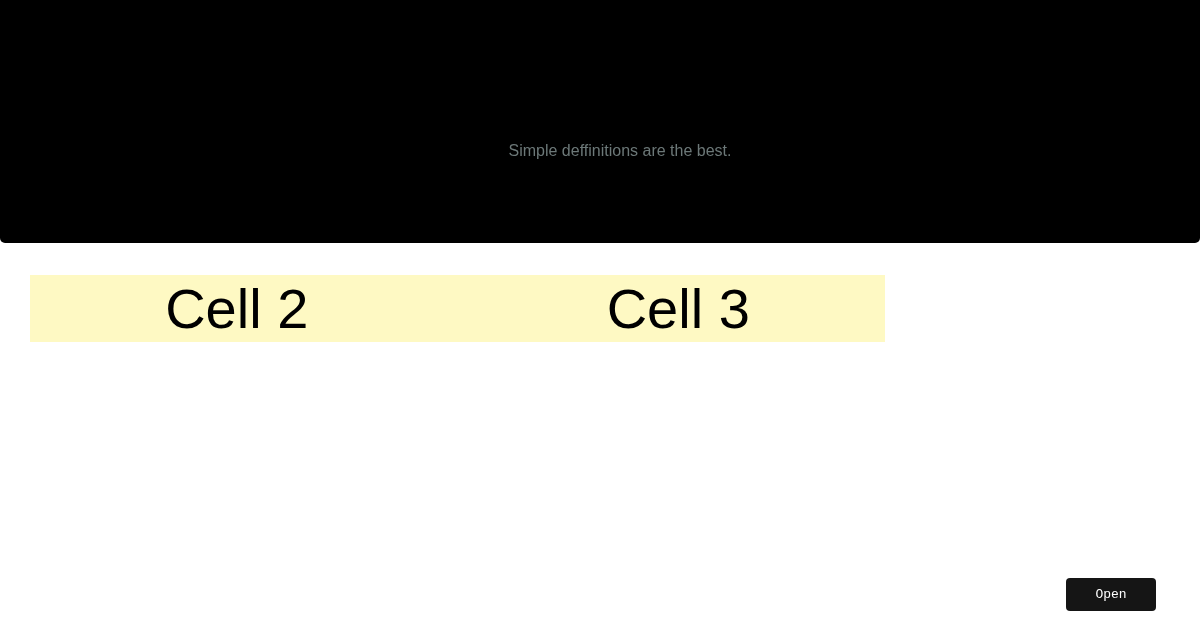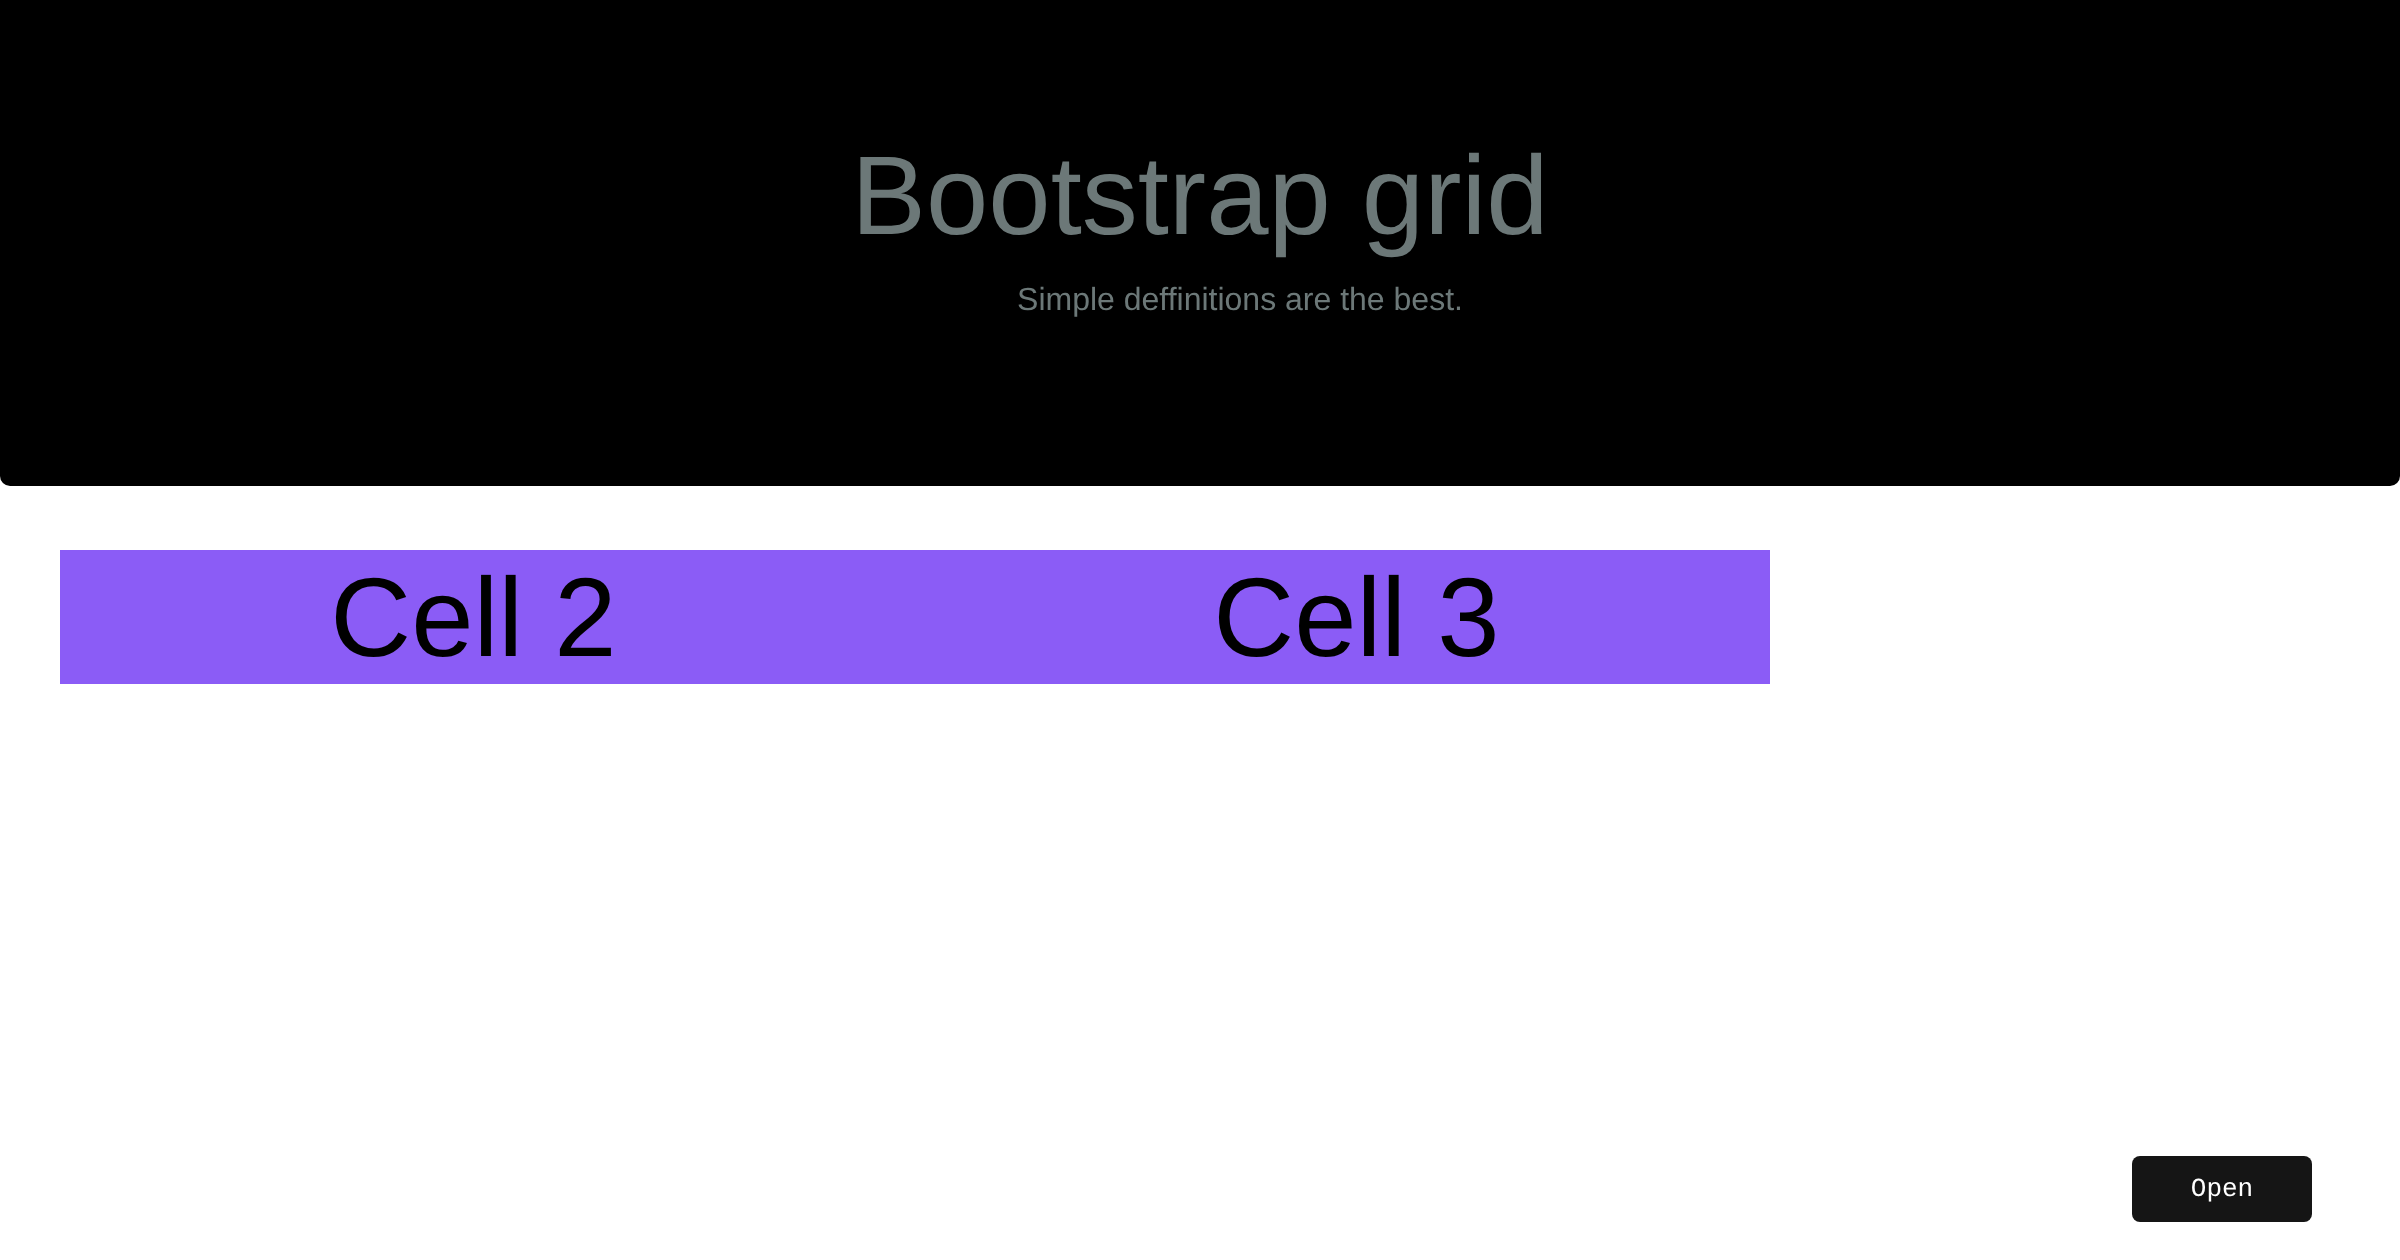--- a/index.html
+++ b/index.html
@@ -1,28 +1,27 @@
 <!DOCTYPE html>
 <html><head>
 <meta charset="utf-8">
 <style>
   html, body { margin:0; padding:0; }
   body { width:1200px; height:630px; background:#ffffff; position:relative; overflow:hidden; font-family:"Liberation Sans", sans-serif; }
   .jumbotron { position:absolute; left:0; top:0; width:1200px; height:243px; background:#000000; border-radius:0 0 5px 5px; text-align:center; }
   .jumbotron h1 { margin:0; position:absolute; left:0; right:0; top:66px; font-size:56px; font-weight:400; color:#6c7878; line-height:64px; }
   .jumbotron p { margin:0; position:absolute; left:0; right:0; top:141px; font-size:16px; color:#6c7878; line-height:20px;padding-left:40px; }
-  .grid { position:absolute; left:30px; top:275px; width:855px; height:67px; background:#8b5cf6; display:flex;gap:28px; }
+  .grid { position:absolute; left:30px; top:275px; width:855px; height:67px; background:#fef9c3; display:flex;gap:28px; }
   .cell { flex:1; text-align:center; font-size:56px; line-height:67px; color:#000000; }
   .sandbox-btn { position:absolute; left:1066px; top:578px; width:90px; height:33px; background:#151515; color:#ffffff; border-radius:4px; font-size:13px; line-height:33px; text-align:center; border:none; padding:0; cursor:pointer; font-family:Liberation Mono, monospace; }
 </style>
 </head>
 <body>
 
 <div class="jumbotron">
-  <h1>Bootstrap grid</h1>
   <p>Simple deffinitions are the best.</p>
 </div>
 
 <div class="grid">
   <div class="cell">Cell 2</div>
   <div class="cell">Cell 3</div>
 </div>
 
 <button class="sandbox-btn">Open Sandbox</button>
 

